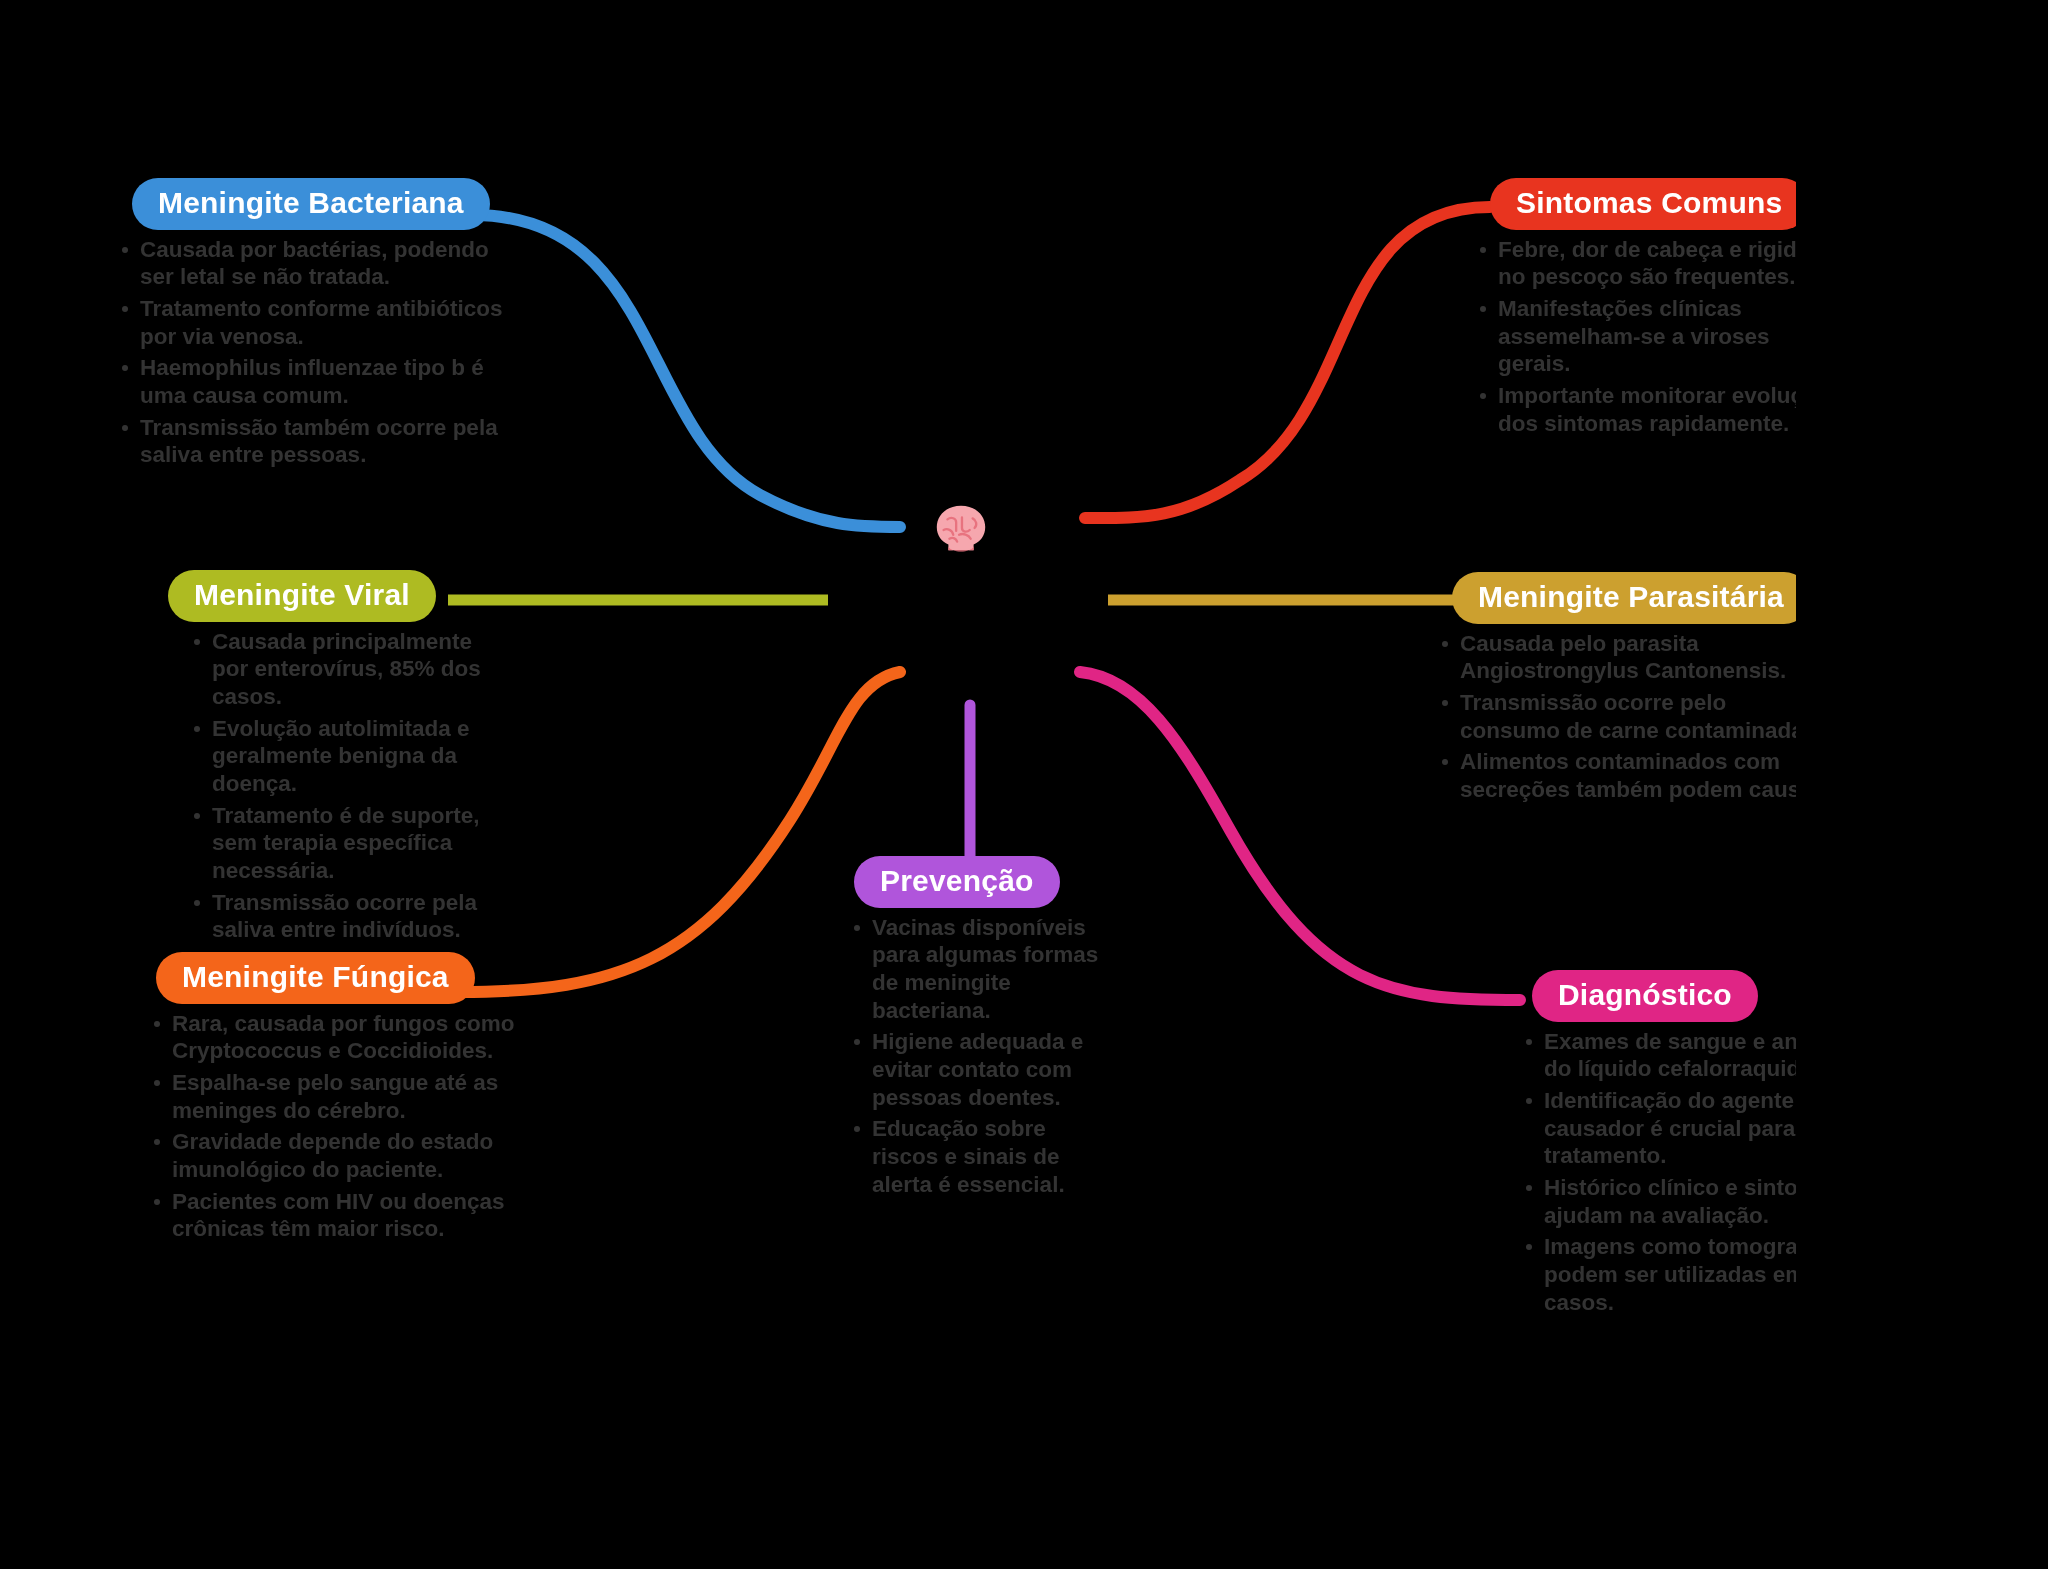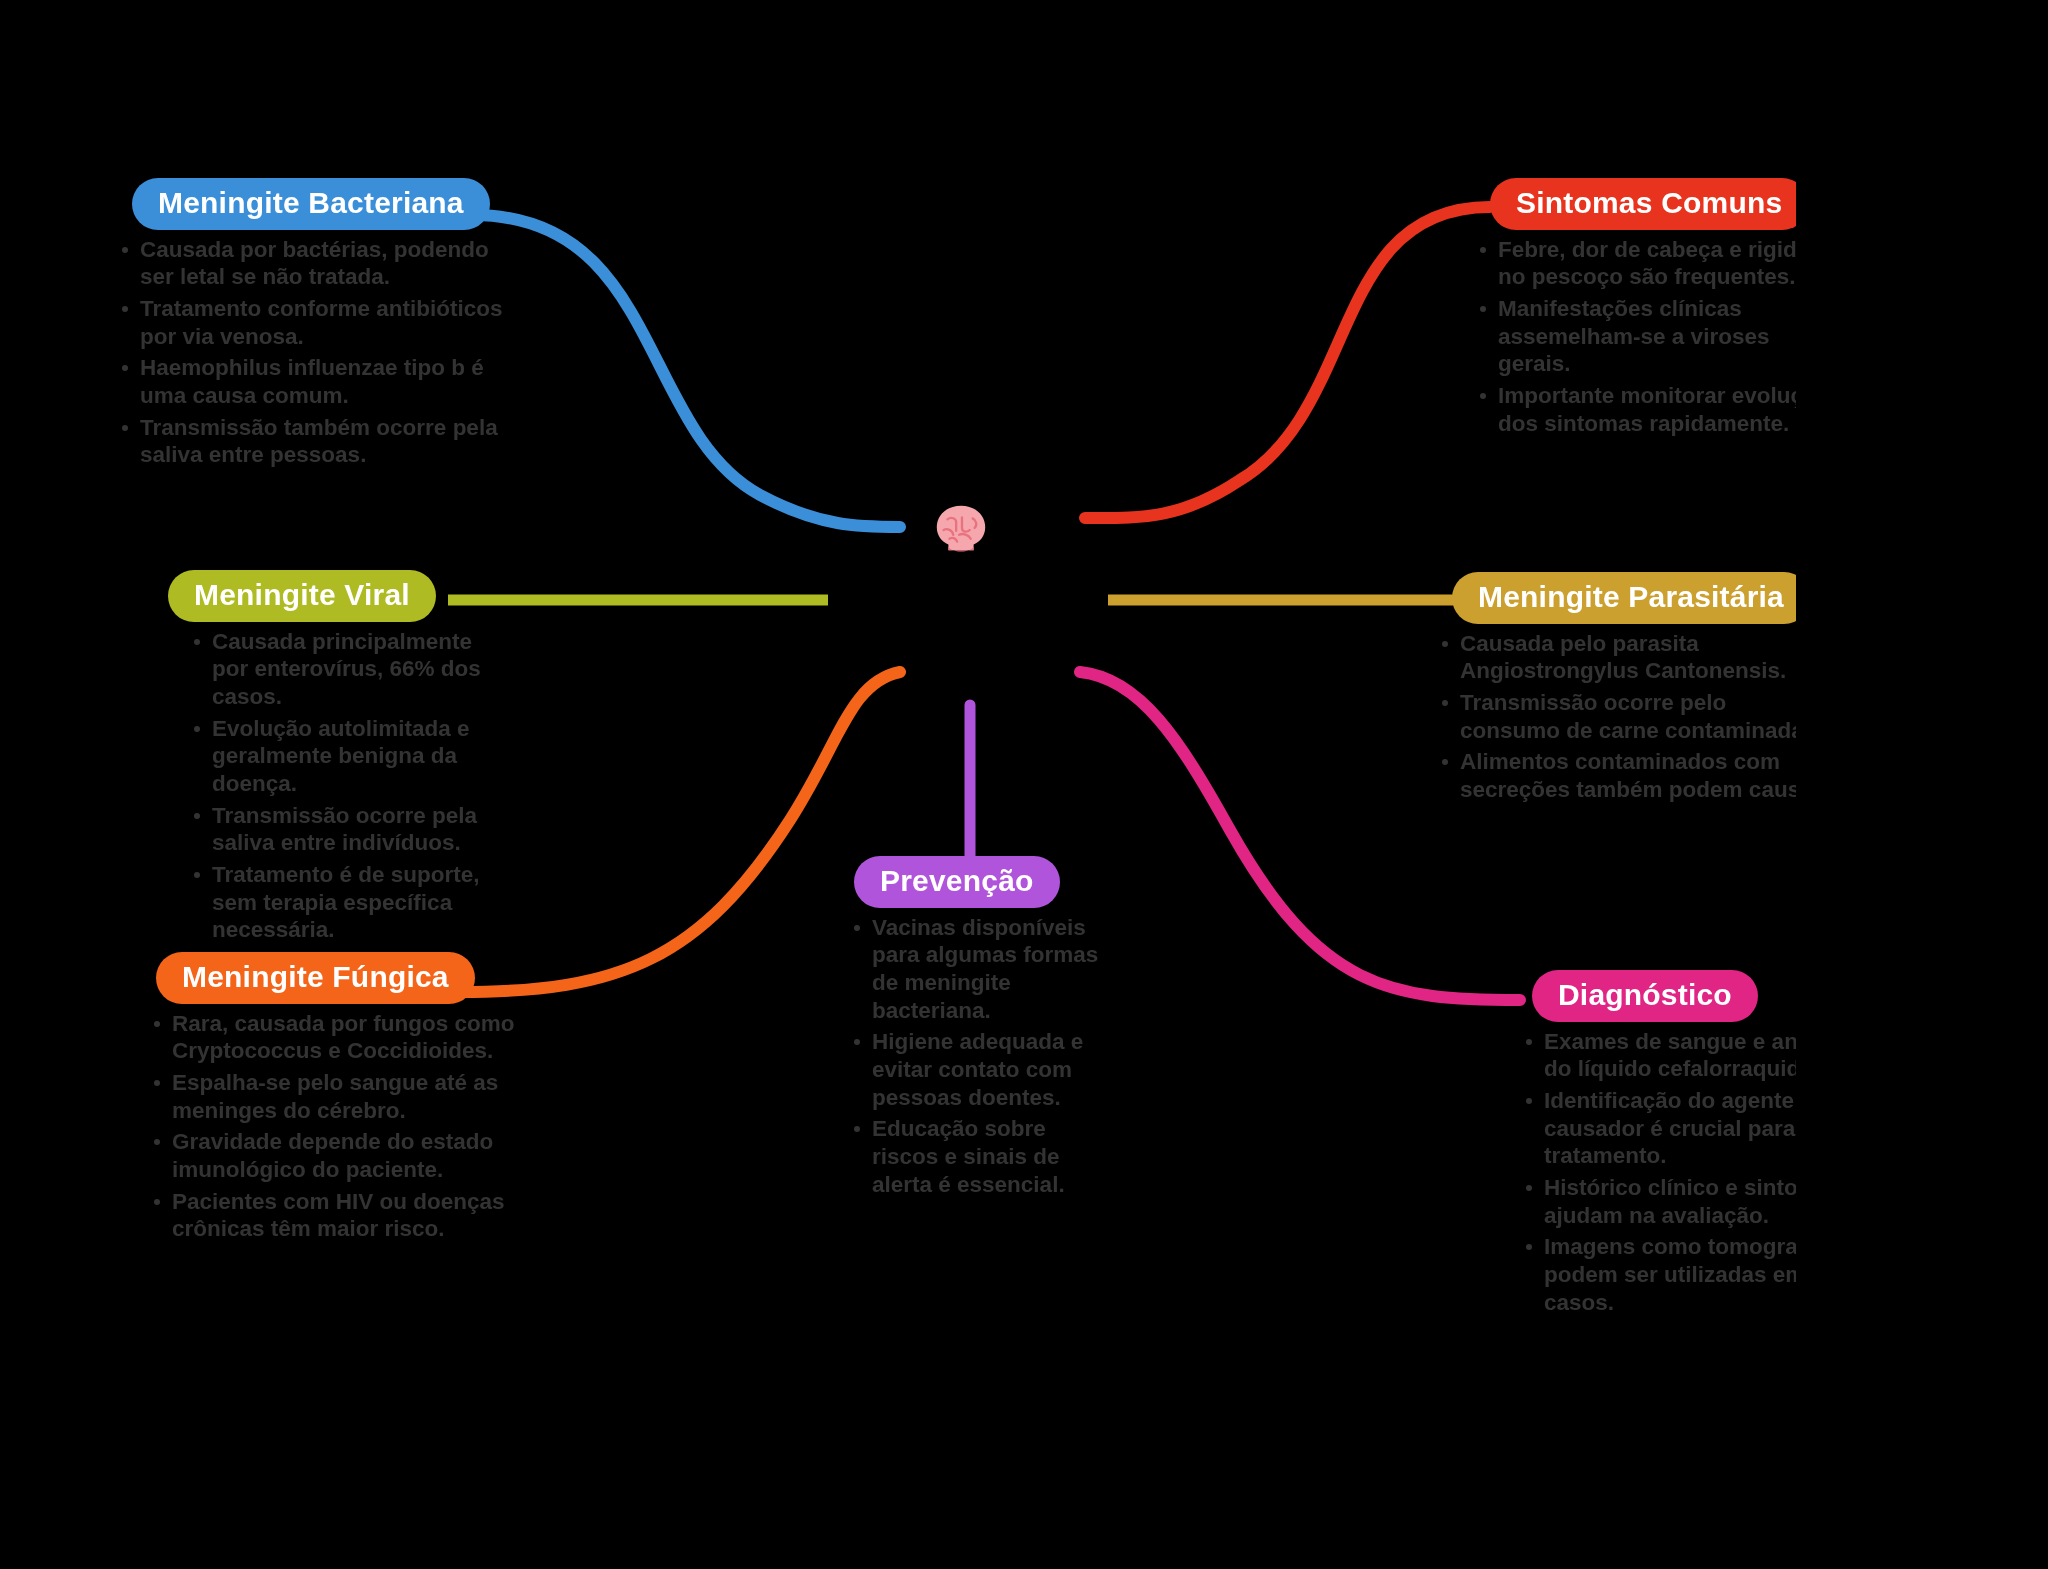--- a/index.html
+++ b/index.html
@@ -133,24 +133,24 @@
       <li>Haemophilus influenzae tipo b é uma causa comum.</li>
       <li>Transmissão também ocorre pela saliva entre pessoas.</li>
     </ul>
   </div>
 
   <div class="node" id="node-viral">
     <div class="badge-row left">
       <span class="badge" style="background-color: rgb(174, 187, 34);">Meningite Viral</span>
     </div>
     <ul class="bullets" style="margin-left:22px;">
-      <li>Causada principalmente por enterovírus, 66% dos casos.</li>
+      <li>Causada principalmente por enterovírus, 85% dos casos.</li>
       <li>Evolução autolimitada e geralmente benigna da doença.</li>
+      <li>Tratamento é de suporte, sem terapia específica necessária.</li>
       <li>Transmissão ocorre pela saliva entre indivíduos.</li>
-      <li>Tratamento é de suporte, sem terapia específica necessária.</li>
     </ul>
   </div>
 
   <div class="node" id="node-fungica">
     <div class="badge-row left indentB">
       <span class="badge" style="background-color: rgb(244, 101, 26);">Meningite Fúngica</span>
     </div>
     <ul class="bullets" style="margin-left:8px;">
       <li>Rara, causada por fungos como Cryptococcus e Coccidioides.</li>
       <li>Espalha-se pelo sangue até as meninges do cérebro.</li>

